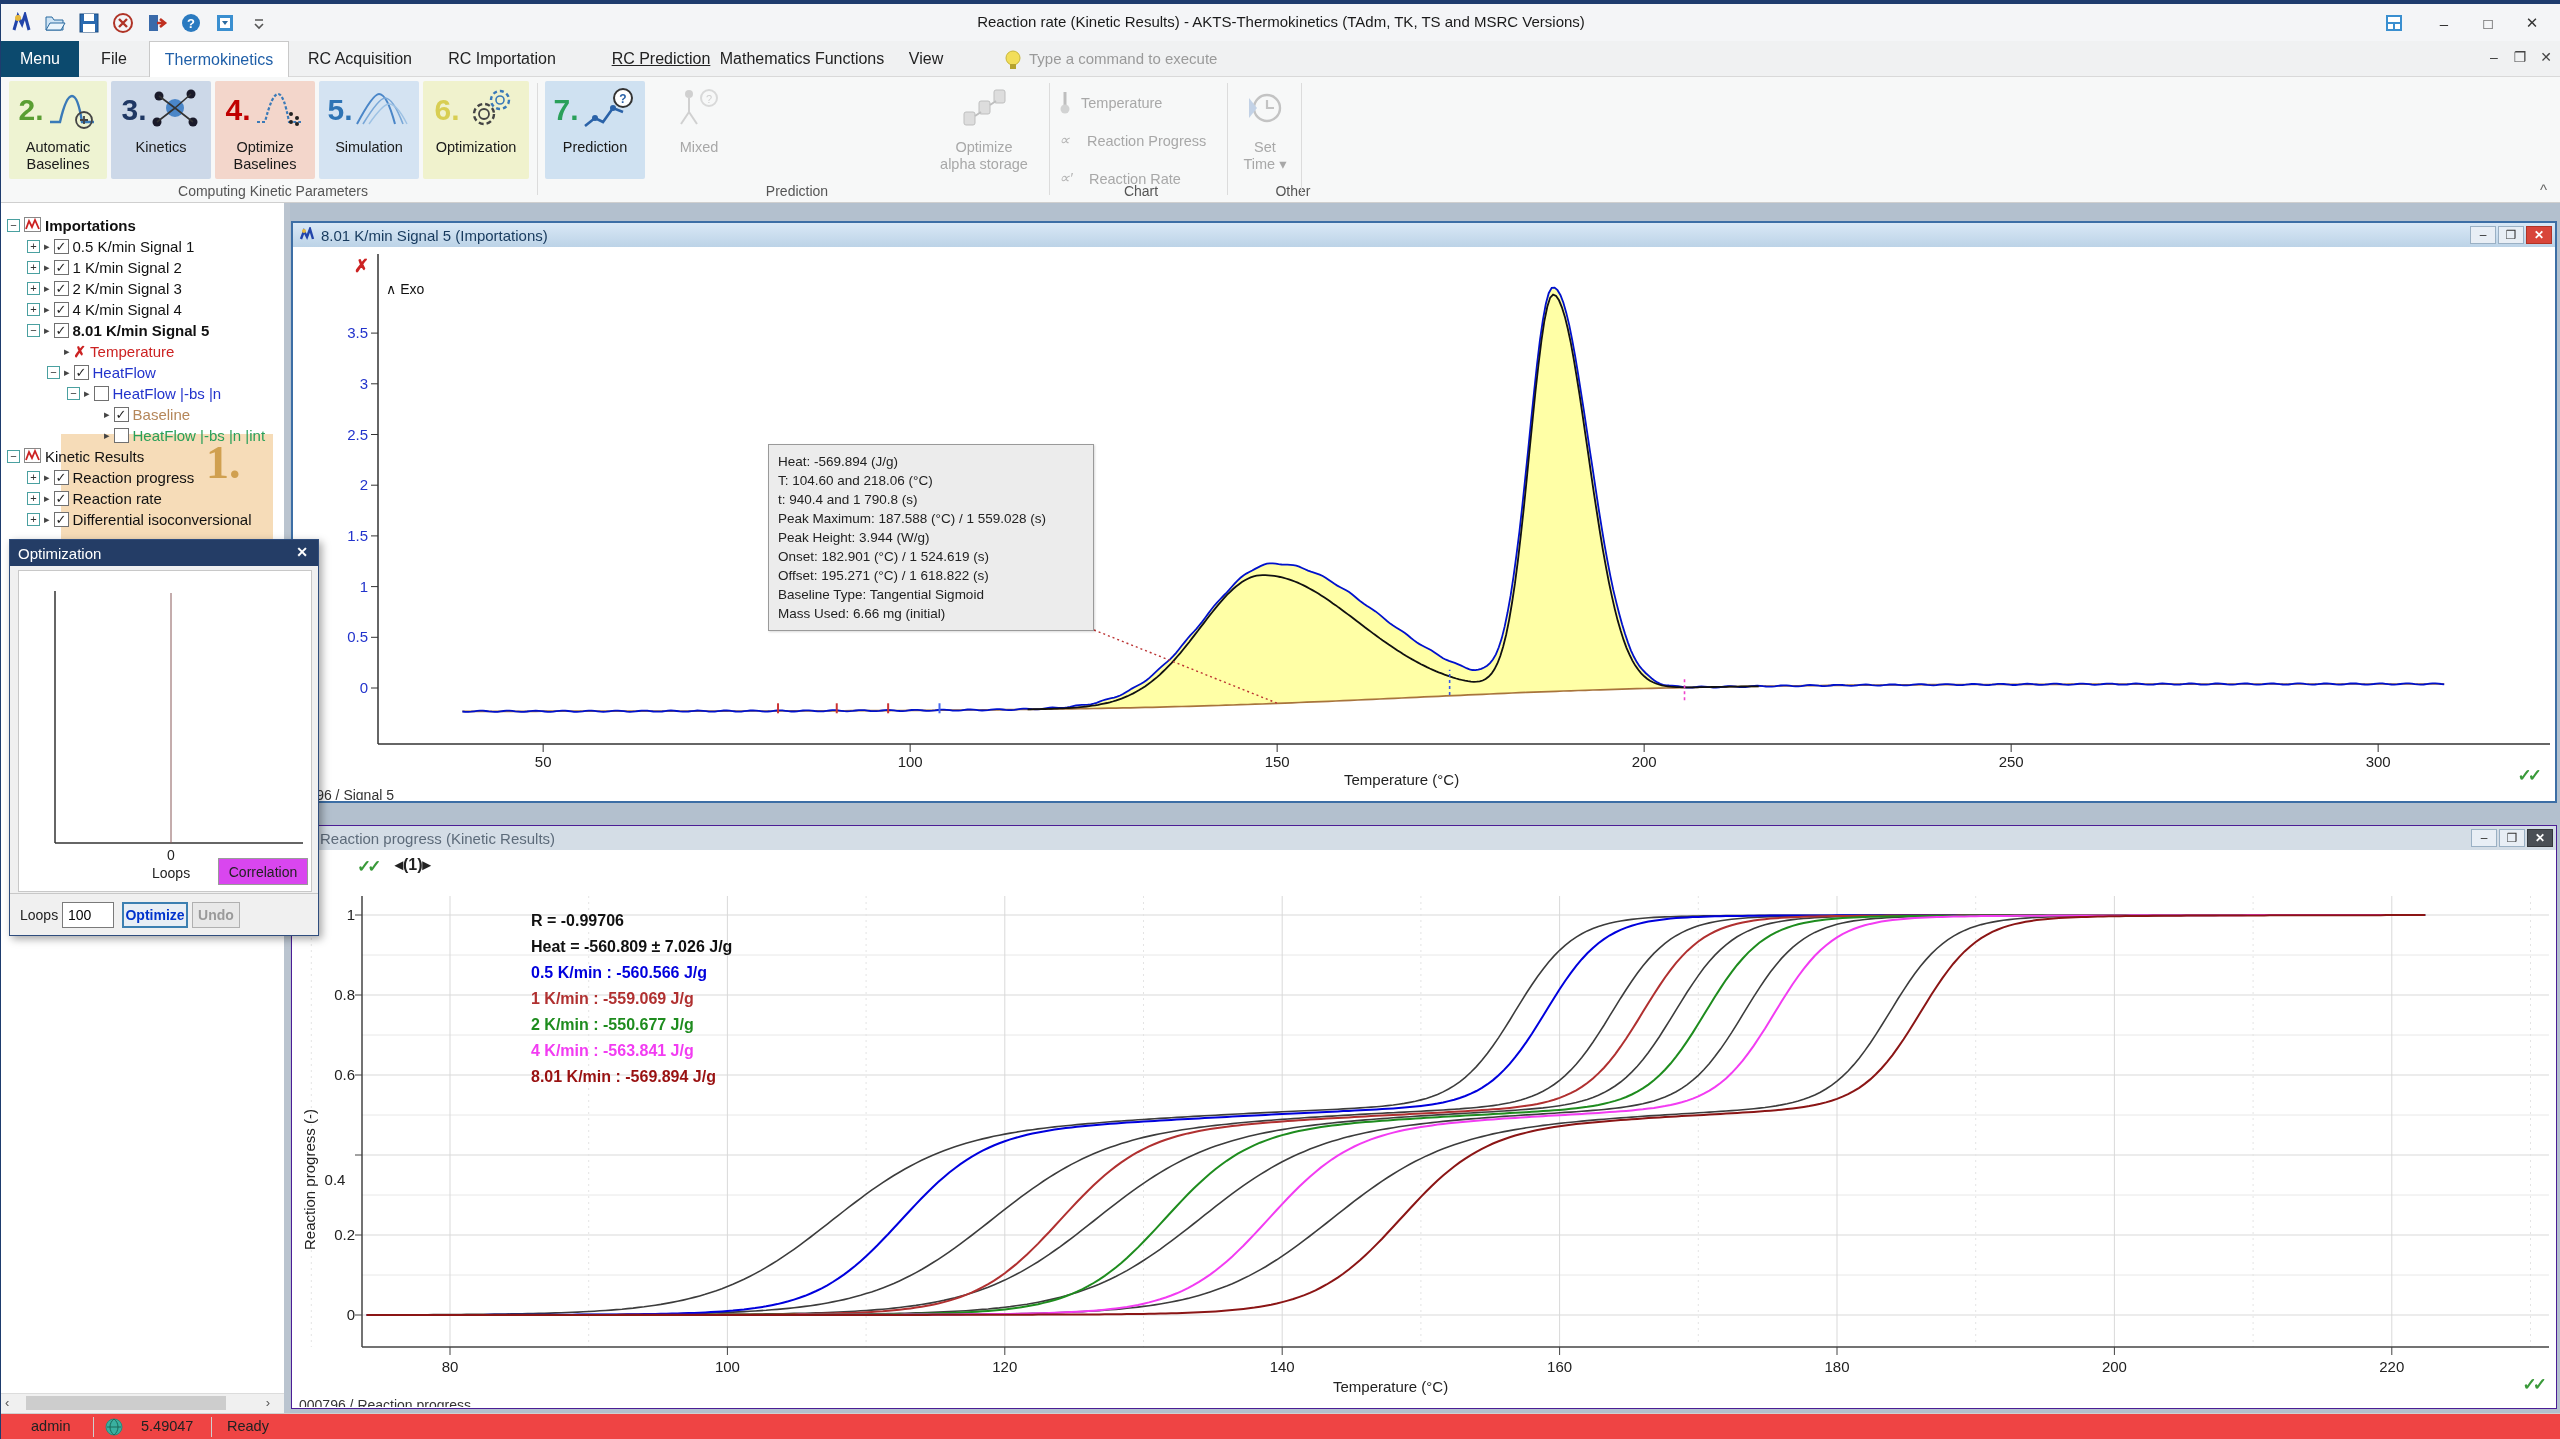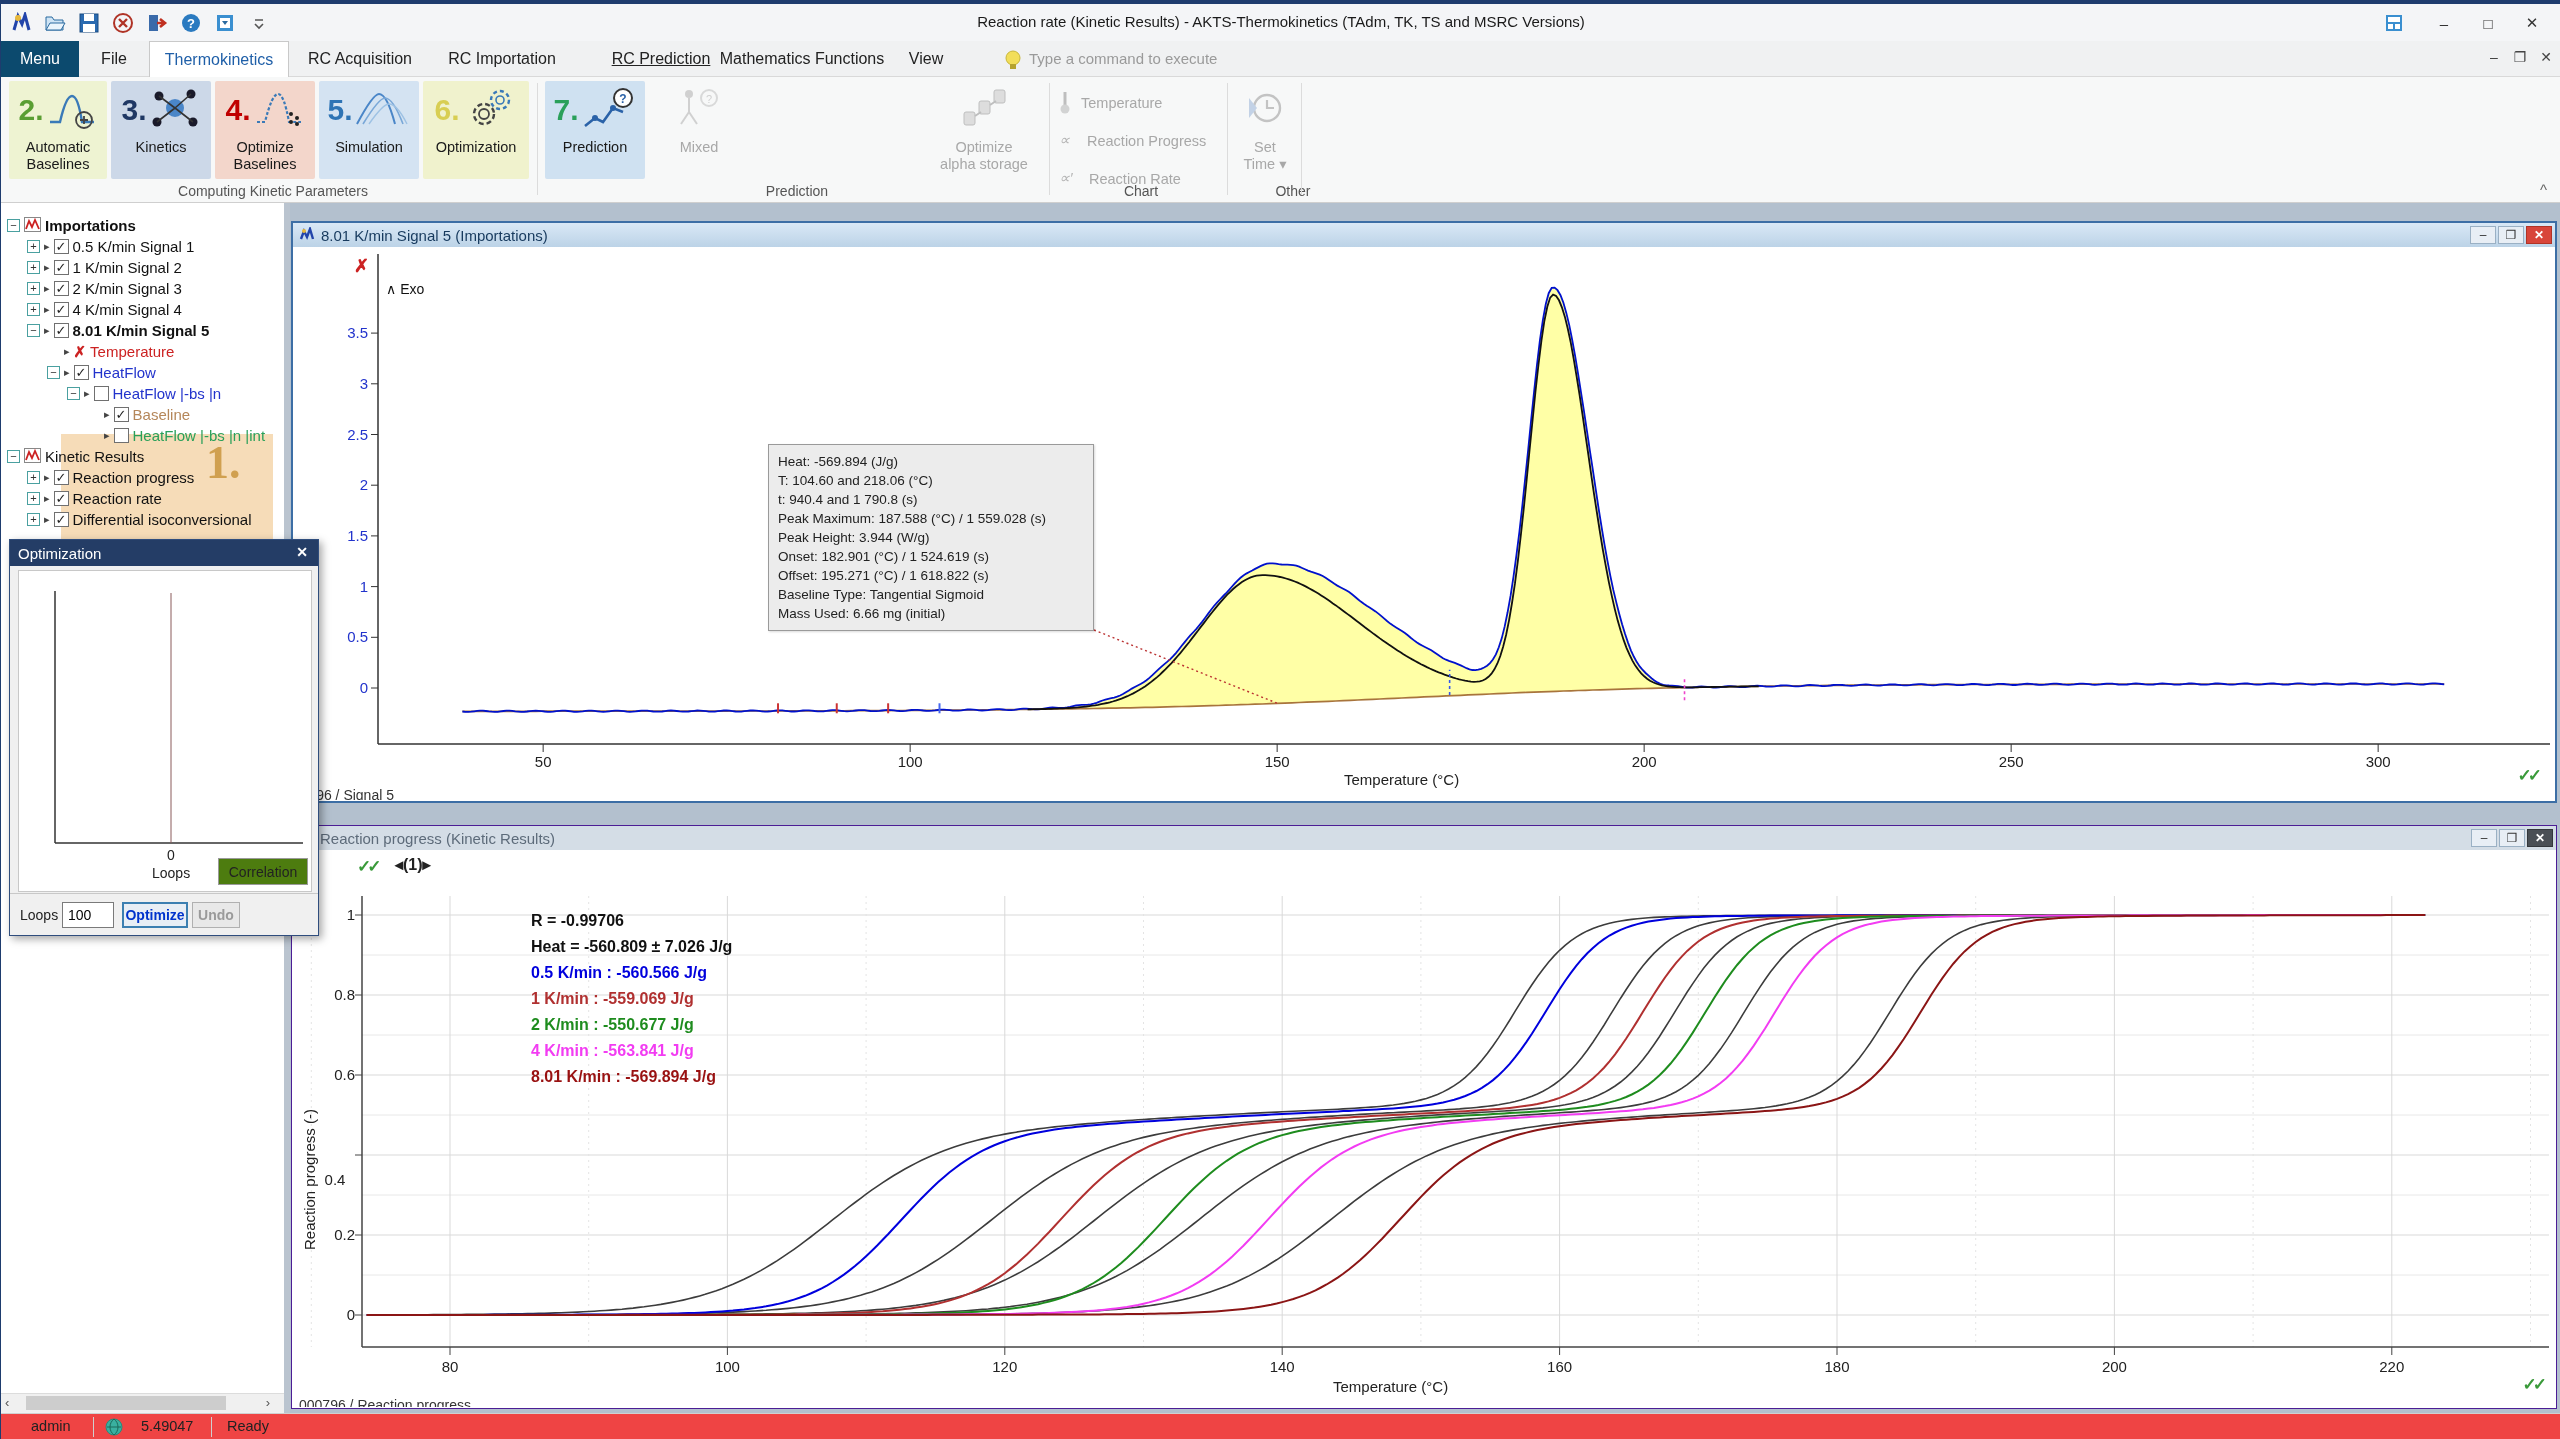--- a/index.html
+++ b/index.html
@@ -76,21 +76,21 @@
   
   #optdlg { position:absolute; left:8px; top:538px; width:310px; height:397px; background:#f0f0f0; border:1px solid #2f4d7d; box-shadow:3px 3px 8px rgba(0,0,0,.35); z-index:60; }
   #optdlg .dtitle { position:absolute; left:0; top:0; right:0; height:26px; background:#243d66; color:#fff; font-size:15px; display:flex; align-items:center; padding:0 8px; }
   #optdlg .dclose { position:absolute; right:6px; top:4px; width:20px; height:18px; text-align:center; color:#fff; font-size:14px; font-weight:bold; }
   #optplot { position:absolute; left:8px; top:30px; width:294px; height:322px; background:#fff; border:1px solid #c8c8c8; }
   #optbar { position:absolute; left:0; right:0; bottom:0; height:42px; border-top:1px solid #c8c8c8; background:#f0f0f0; }
   .dlbl { font-size:14px; color:#222; }
   #loops-input { position:absolute; left:52px; top:8px; width:52px; height:26px; border:1px solid #7a7a7a; background:#fff; font-size:14px; padding-left:5px; font-family:"Liberation Sans",sans-serif; }
   #optimize-btn { position:absolute; left:112px; top:8px; width:66px; height:26px; border:2px solid #3c7fb1; background:#e8eef5; color:#0033cc; font-weight:bold; font-size:14px; }
   #undo-btn { position:absolute; left:182px; top:8px; width:48px; height:26px; border:1px solid #b0b0b0; background:#e8e8e8; color:#9a9a9a; font-weight:bold; font-size:14px; }
-  #corr-btn { position:absolute; right:10px; bottom:50px; width:90px; height:27px; border:1px solid #9a9a9a; background:#4d7c0f; color:#222; font-size:14px; z-index:5; }
+  #corr-btn { position:absolute; right:10px; bottom:50px; width:90px; height:27px; border:1px solid #9a9a9a; background:#d946ef; color:#222; font-size:14px; z-index:5; }
 
   
   #statusbar { position:absolute; left:0; top:1412px; width:2560px; height:26px; background:#ef4444; border-top:1px solid #d0d0d0; font-size:14.5px; color:#222; }
   .sbsep { position:absolute; top:3px; width:1px; height:20px; background:#cfcfcf; }
 </style>
 </head>
 <body>
 
 <div id="app">
   <div id="topedge"></div>

